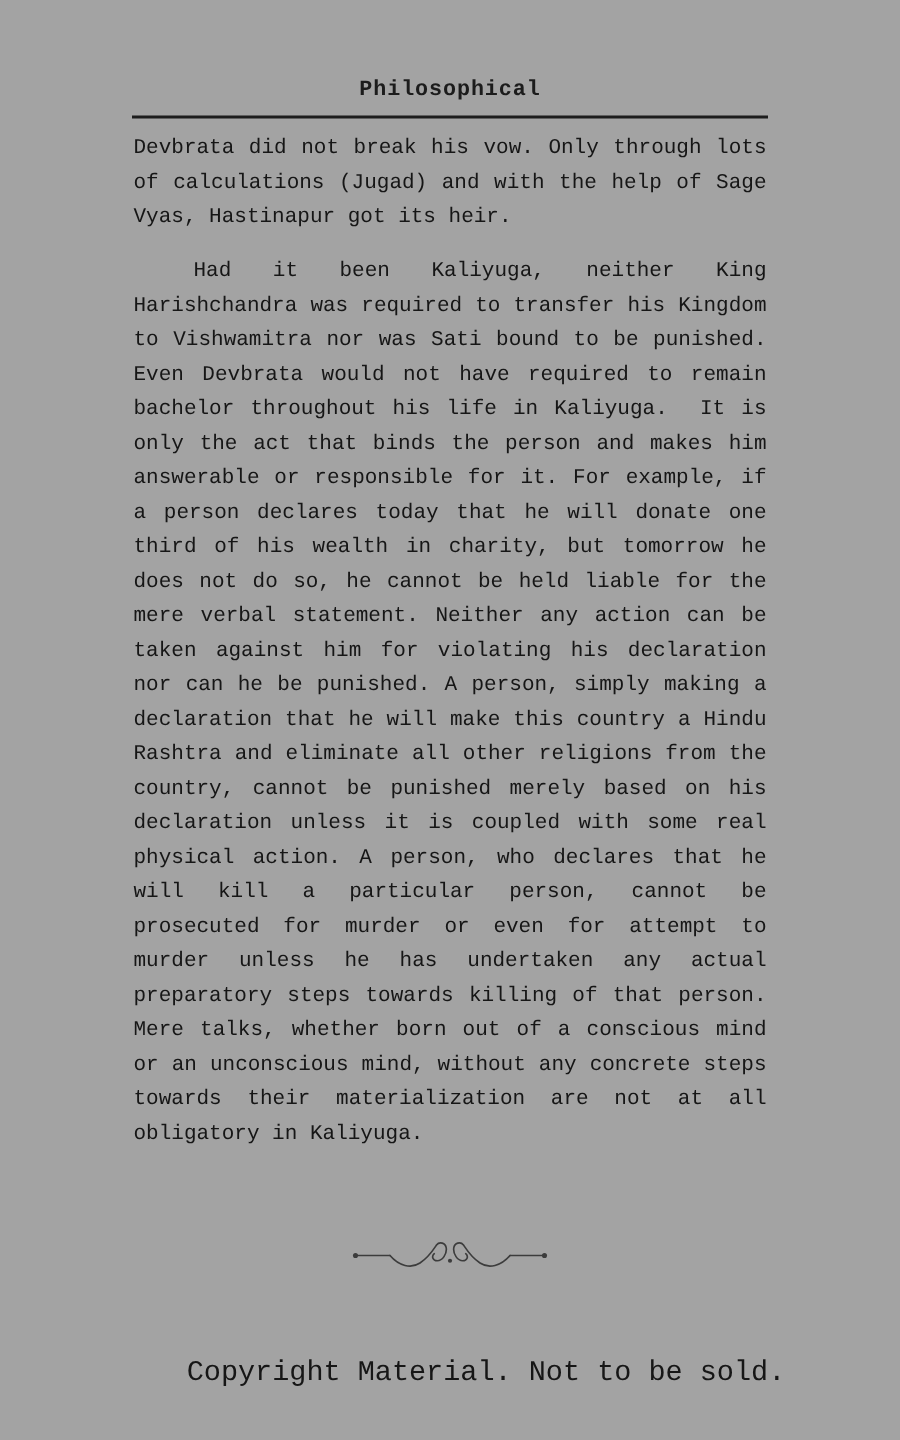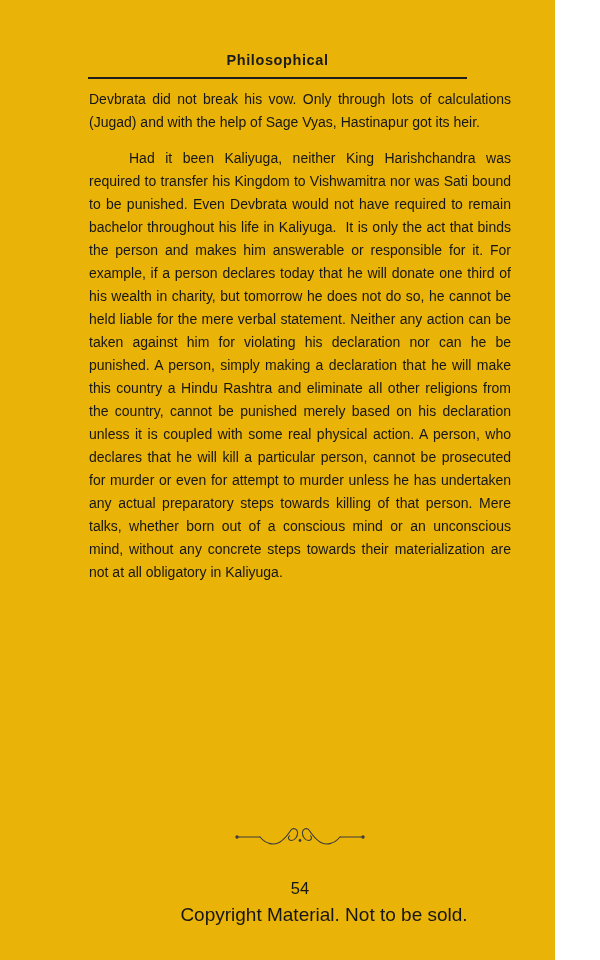--- a/index.html
+++ b/index.html
@@ -2,25 +2,25 @@
 <html><head>
 <meta charset="utf-8">
 <style>
   html, body {
     margin: 0;
     padding: 0;
     background: #ffffff;
   }
   .page {
     position: relative;
-    width: 555px;
+    width: 600px;
     height: 960px;
-    background: #eab308;
+    background: #a3a3a3;
     color: #161616;
-    font-family: Liberation Sans, sans-serif;
+    font-family: Liberation Mono, monospace;
     overflow: hidden;
   }
   .running-head {
     position: absolute;
     top: 52px;
     left: 88px;
     right: 88px;
     text-align: center;
     font-size: 14.5px;
     font-weight: 600;
@@ -111,17 +111,16 @@
       <g fill="#3c3c3c">
 
         <circle cx="3" cy="9" r="1.7"></circle>
         <circle cx="129" cy="9" r="1.7"></circle>
 
         <circle cx="66" cy="12.5" r="1.4"></circle>
       </g>
     </svg>
   </div>
 
-  <div class="page-number">54</div>
 
   <div class="copyright">Copyright Material. Not to be sold.</div>
 
 </div>
 
 </body></html>

